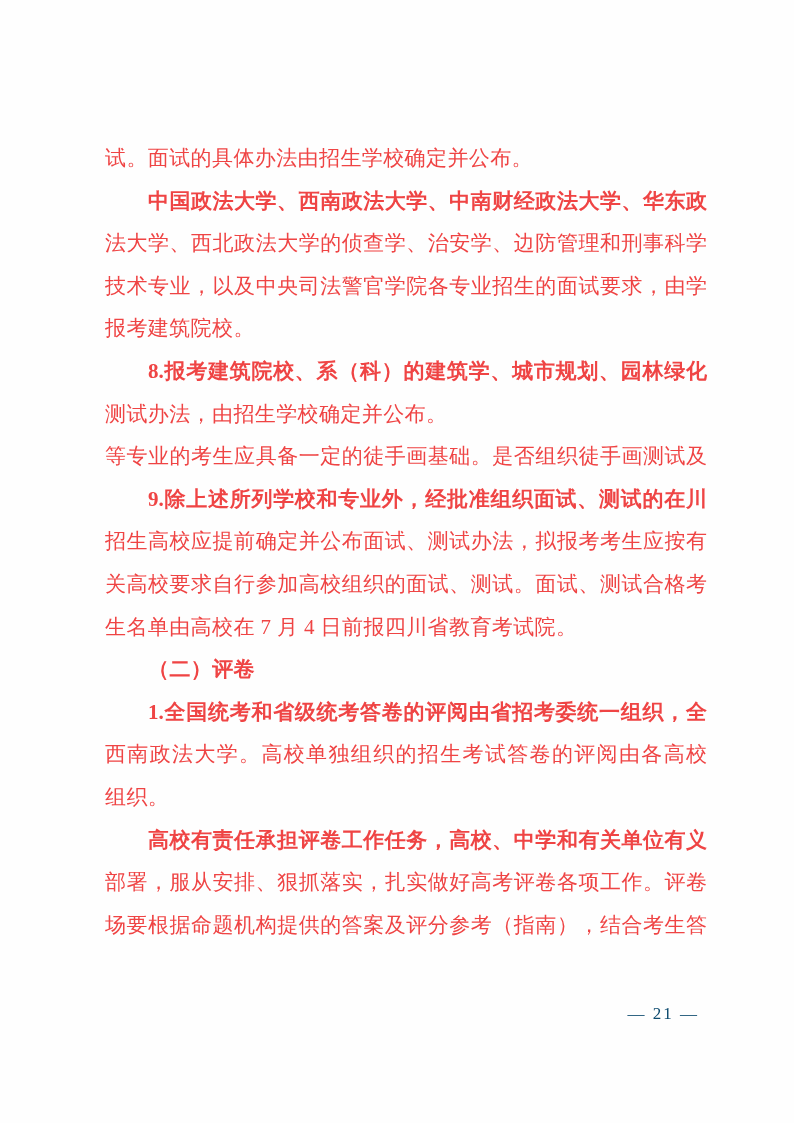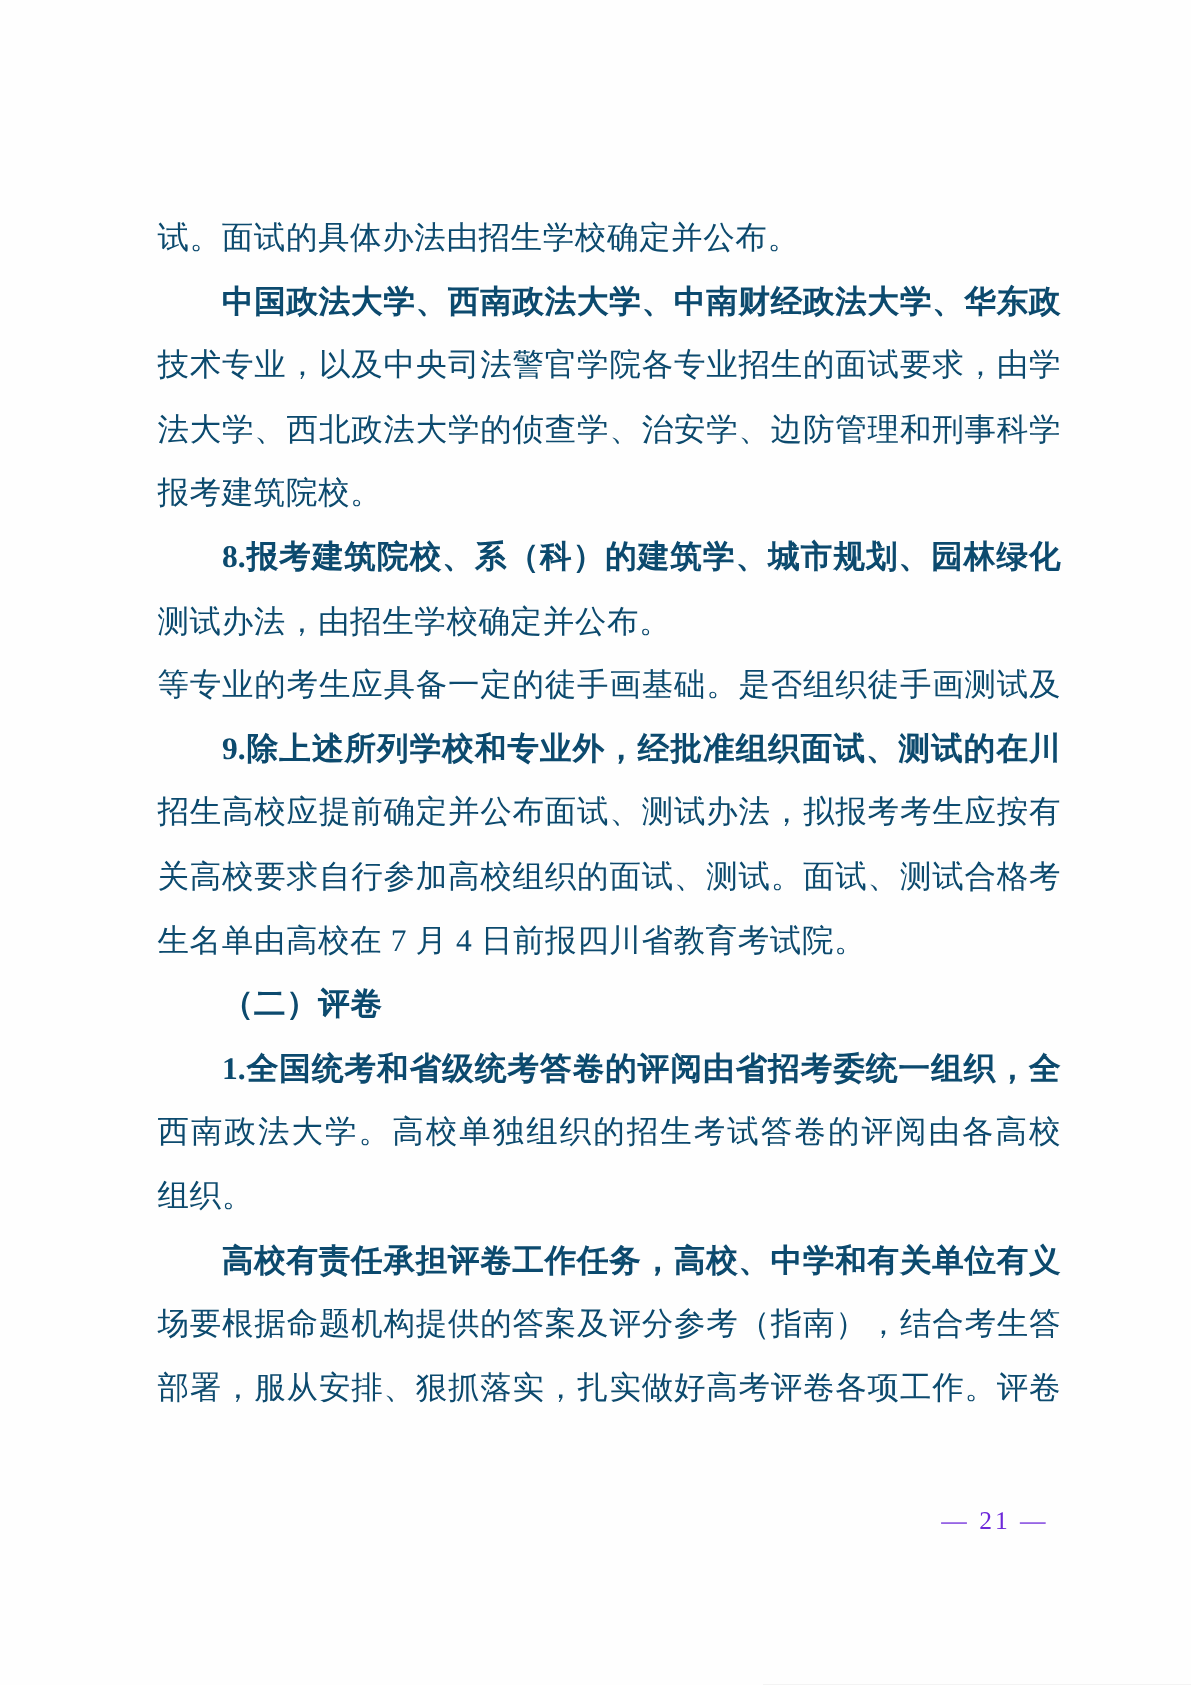--- a/index.html
+++ b/index.html
@@ -23,64 +23,64 @@
     top: 137px;
     width: 602px;
   }
   .line {
     height: 42.6px;
     line-height: 42.6px;
     font-size: 21px;
     letter-spacing: 0.4px;
     white-space: nowrap;
     text-align: left;
-    color: #0c4a6e;
+    color: #ef4444;
   }
   .line.fill {
     white-space: normal;
     text-align: justify;
     text-align-last: justify;
     text-justify: inter-character;
     letter-spacing: 0;
   }
   .line.indent {
     padding-left: 43px;
     font-weight: bold;
   }
   .page-number {
     position: absolute;
     top: 1002px;
     right: 95px;
     font-size: 17px;
     letter-spacing: 2px;
-    color: #6d28d9;
+    color: #0c4a6e;
     line-height: 24px;
   }
 </style>
 </head>
 <body>
 
 <div class="page">
   <div class="text-block" id="text-block">
       <div class="line">试。面试的具体办法由招生学校确定并公布。</div>
       <div class="line indent fill">中国政法大学、西南政法大学、中南财经政法大学、华东政</div>
+      <div class="line fill">法大学、西北政法大学的侦查学、治安学、边防管理和刑事科学</div>
       <div class="line fill">技术专业，以及中央司法警官学院各专业招生的面试要求，由学</div>
-      <div class="line fill">法大学、西北政法大学的侦查学、治安学、边防管理和刑事科学</div>
       <div class="line">报考建筑院校。</div>
       <div class="line indent fill">8.报考建筑院校、系（科）的建筑学、城市规划、园林绿化</div>
       <div class="line">测试办法，由招生学校确定并公布。</div>
       <div class="line fill">等专业的考生应具备一定的徒手画基础。是否组织徒手画测试及</div>
       <div class="line indent fill">9.除上述所列学校和专业外，经批准组织面试、测试的在川</div>
       <div class="line fill">招生高校应提前确定并公布面试、测试办法，拟报考考生应按有</div>
       <div class="line fill">关高校要求自行参加高校组织的面试、测试。面试、测试合格考</div>
       <div class="line">生名单由高校在 7 月 4 日前报四川省教育考试院。</div>
       <div class="line indent">（二）评卷</div>
       <div class="line indent fill">1.全国统考和省级统考答卷的评阅由省招考委统一组织，全</div>
       <div class="line fill">西南政法大学。高校单独组织的招生考试答卷的评阅由各高校</div>
       <div class="line">组织。</div>
       <div class="line indent fill">高校有责任承担评卷工作任务，高校、中学和有关单位有义</div>
+      <div class="line fill">部署，服从安排、狠抓落实，扎实做好高考评卷各项工作。评卷</div>
       <div class="line fill">场要根据命题机构提供的答案及评分参考（指南），结合考生答</div>
-      <div class="line fill">部署，服从安排、狠抓落实，扎实做好高考评卷各项工作。评卷</div>
     </div>
   <div class="page-number">
     <span>— 21 —</span>
   </div>
 </div>
 
 </body></html>

